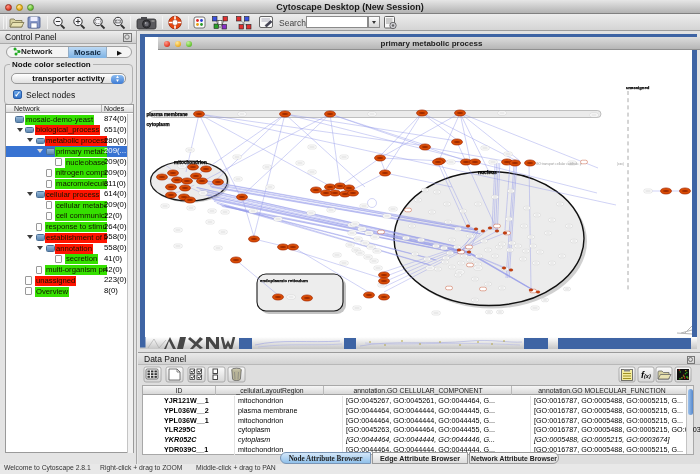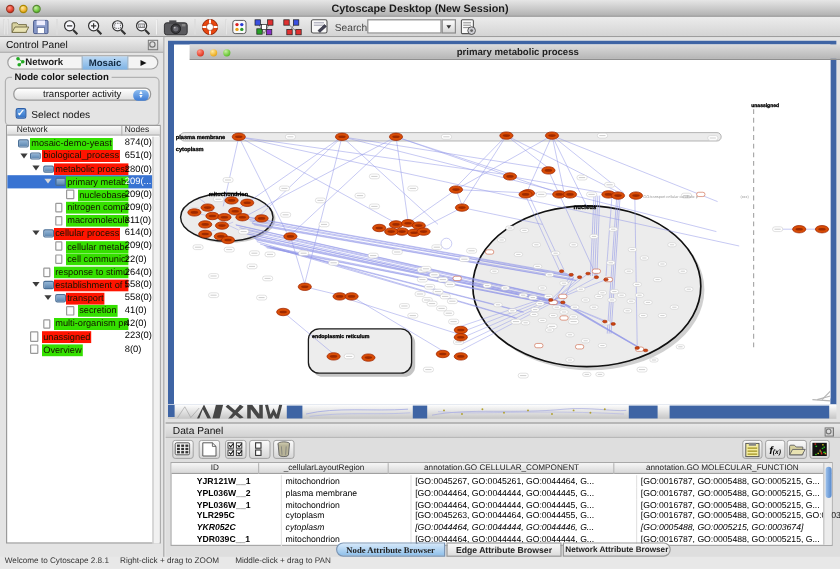--- a/index.html
+++ b/index.html
@@ -10,21 +10,21 @@
 #toolbar{left:0;top:14px;width:700px;height:17px;background:linear-gradient(#ececec,#d4d4d4);border-bottom:1px solid #9d9d9d;}
 .tsep{position:absolute;top:2px;width:1px;height:13px;background:#aaa;border-right:1px solid #f2f2f2;}
 #cpanel{left:0;top:31px;width:137px;height:433px;background:#e4e4e4;border-right:1px solid #a8a8a8;}
 #cpheader{position:absolute;left:0;top:0;width:136px;height:13px;background:linear-gradient(#ededed,#cfcfcf);border-bottom:1px solid #aaa;font-size:8.5px;color:#111;line-height:13px;padding-left:5px;}
 #tabbar{position:absolute;left:6px;top:15px;width:126px;height:12px;background:#f4f4f4;border:1px solid #9f9f9f;border-radius:6px;}
 #tabmosaic{position:absolute;left:68px;top:15.5px;width:39px;height:11px;background:linear-gradient(#bcd9f4,#7db2e4);border-left:1px solid #93aec8;border-right:1px solid #93aec8;font-size:8px;font-weight:bold;color:#102840;text-align:center;line-height:11px;}
 #tabnet{position:absolute;left:21px;top:16px;width:40px;font-size:8px;font-weight:bold;color:#222;line-height:10px;}
 #tabarr{position:absolute;left:117px;top:16px;font-size:6.5px;line-height:11px;color:#111;}
 #groupbox{position:absolute;left:4px;top:33px;width:129px;height:41px;border:1px solid #b2b2b2;border-radius:4px;}
 #grouplabel{position:absolute;left:10px;top:28.5px;font-size:8px;font-weight:bold;color:#111;background:#e4e4e4;padding:0 2px;}
-#combo{position:absolute;left:11px;top:42px;width:115px;height:11px;background:linear-gradient(#ffffff,#e0e0e0);border:1px solid #999;border-radius:5px;font-size:8px;color:#111;text-align:center;line-height:10px;}
+#combo{position:absolute;left:11px;top:42px;width:115px;height:11px;background:linear-gradient(#ffffff,#e0e0e0);border:1px solid #999;border-radius:5px;font-size:8px;color:#111;text-align:center;line-height:10px;font-weight:bold;}
 #combobtn{position:absolute;right:1px;top:0.5px;width:13px;height:9px;background:linear-gradient(#8cbcf0,#3d7bd4);border-radius:4px;color:#fff;font-size:4.5px;line-height:4.4px;text-align:center;}
 #checkbox{position:absolute;left:13px;top:59px;width:9px;height:9px;background:linear-gradient(#6aa6e8,#3272c8);border:1px solid #2a5da8;border-radius:2px;color:#fff;font-size:8px;line-height:8px;font-weight:bold;text-align:center;}
 #checklabel{position:absolute;left:26px;top:59px;font-size:8.5px;color:#111;}
 #tree{position:absolute;left:5px;top:73px;width:129px;height:349px;background:#fff;border:1px solid #9a9a9a;}
 #treehead{position:absolute;left:0;top:0;width:127px;height:8px;background:linear-gradient(#fafafa,#dcdcdc);border-bottom:1px solid #a8a8a8;font-size:7px;color:#222;}
 .trow{position:absolute;left:0;width:121px;height:10.75px;font-size:7.7px;white-space:nowrap;overflow:hidden;}
 .tname{position:absolute;top:0.5px;height:10px;line-height:10px;color:#141400;padding:0 1px;}
 .tval{position:absolute;left:98px;top:0;line-height:10.75px;color:#000;font-size:7.8px;}
 .g{background:#35e000;}
 .r{background:#ff1400;}
@@ -243,21 +243,21 @@
           </div>
           <div class="trow" style="top:118.25px;">
             <div class="arr" style="left:21px;"></div>
             <div class="fold" style="left:29.5px"></div>
             <span class="tname r" style="left:39px;max-width:62px;overflow:hidden;display:inline-block;white-space:nowrap;">establishment of lo</span>
             <span class="tval" style="">558(0)</span>
           </div>
           <div class="trow" style="top:129.00px;">
             <div class="arr" style="left:31px;"></div>
             <div class="fold" style="left:39.5px"></div>
-            <span class="tname r" style="left:49px;max-width:52px;overflow:hidden;display:inline-block;white-space:nowrap;">transport</span>
+            <span class="tname r" style="left:49px;max-width:52px;overflow:hidden;display:inline-block;white-space:nowrap;">annotation</span>
             <span class="tval" style="">558(0)</span>
           </div>
           <div class="trow" style="top:139.75px;">
             <div class="doc" style="left:49px"></div>
             <span class="tname g" style="left:59px;max-width:42px;overflow:hidden;display:inline-block;white-space:nowrap;">secretion</span>
             <span class="tval" style="">41(0)</span>
           </div>
           <div class="trow" style="top:150.50px;">
             <div class="doc" style="left:29.5px"></div>
             <span class="tname g" style="left:39px;max-width:62px;overflow:hidden;display:inline-block;white-space:nowrap;">multi-organism pro</span>

